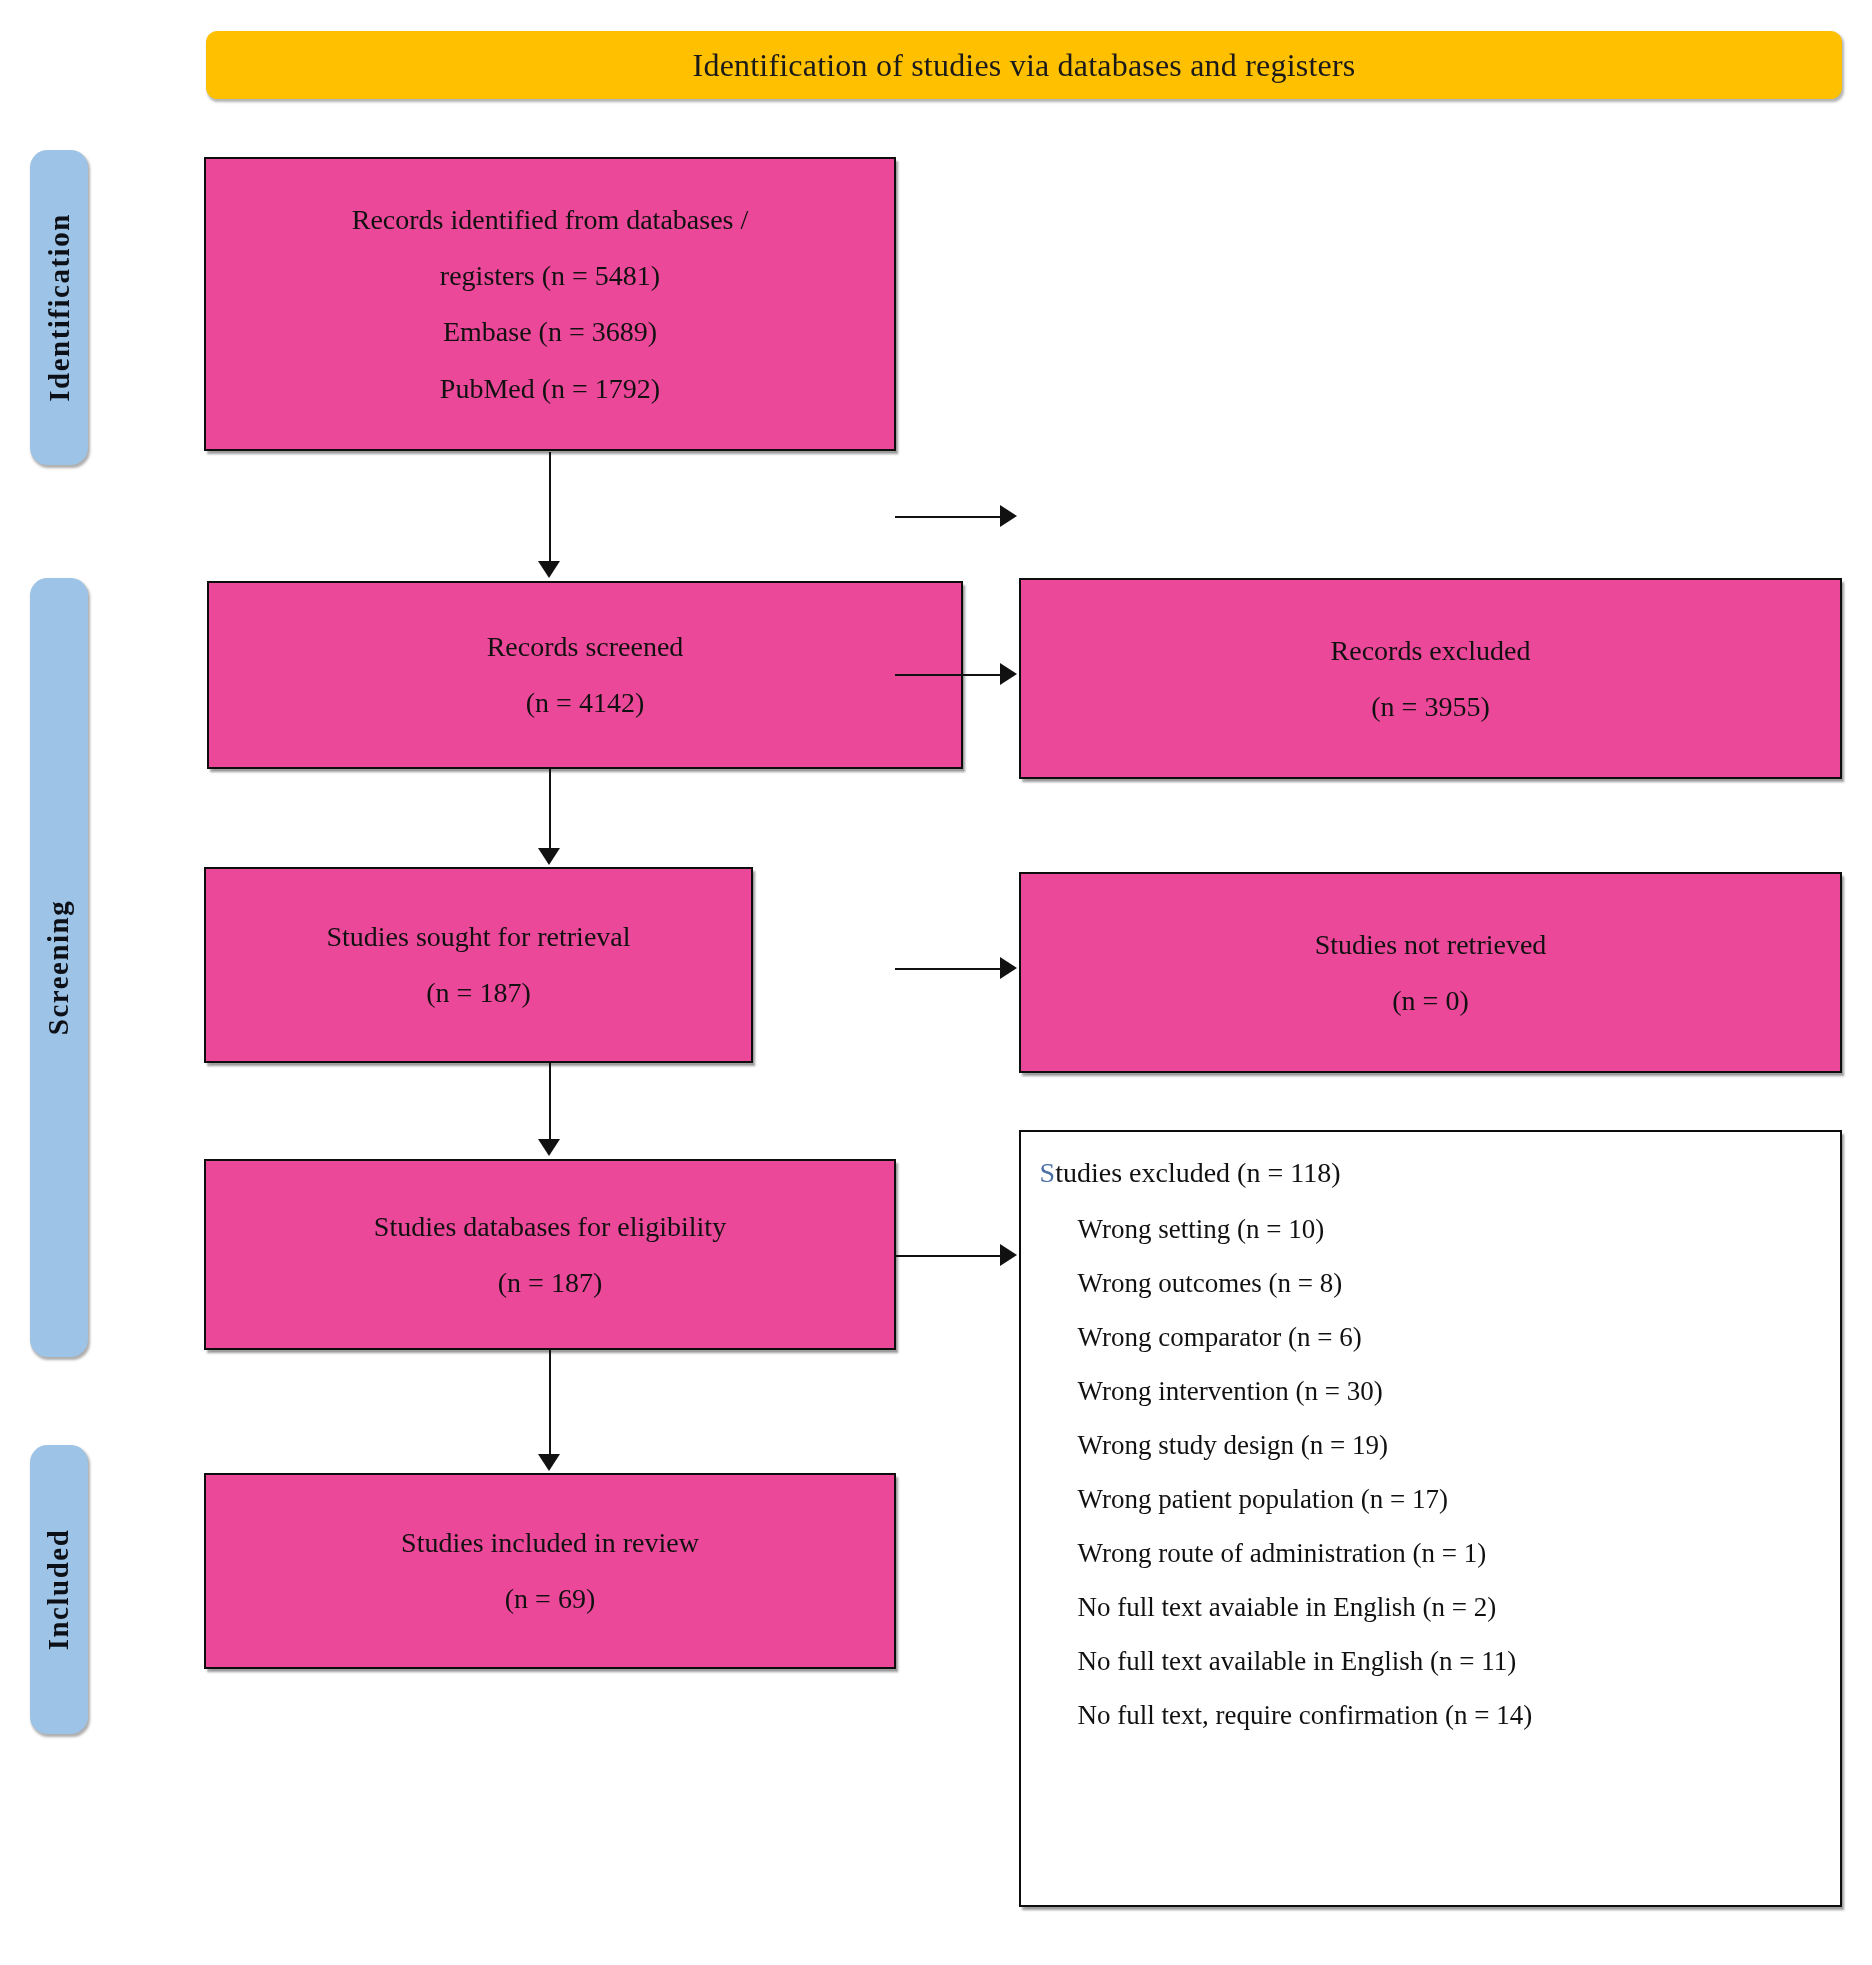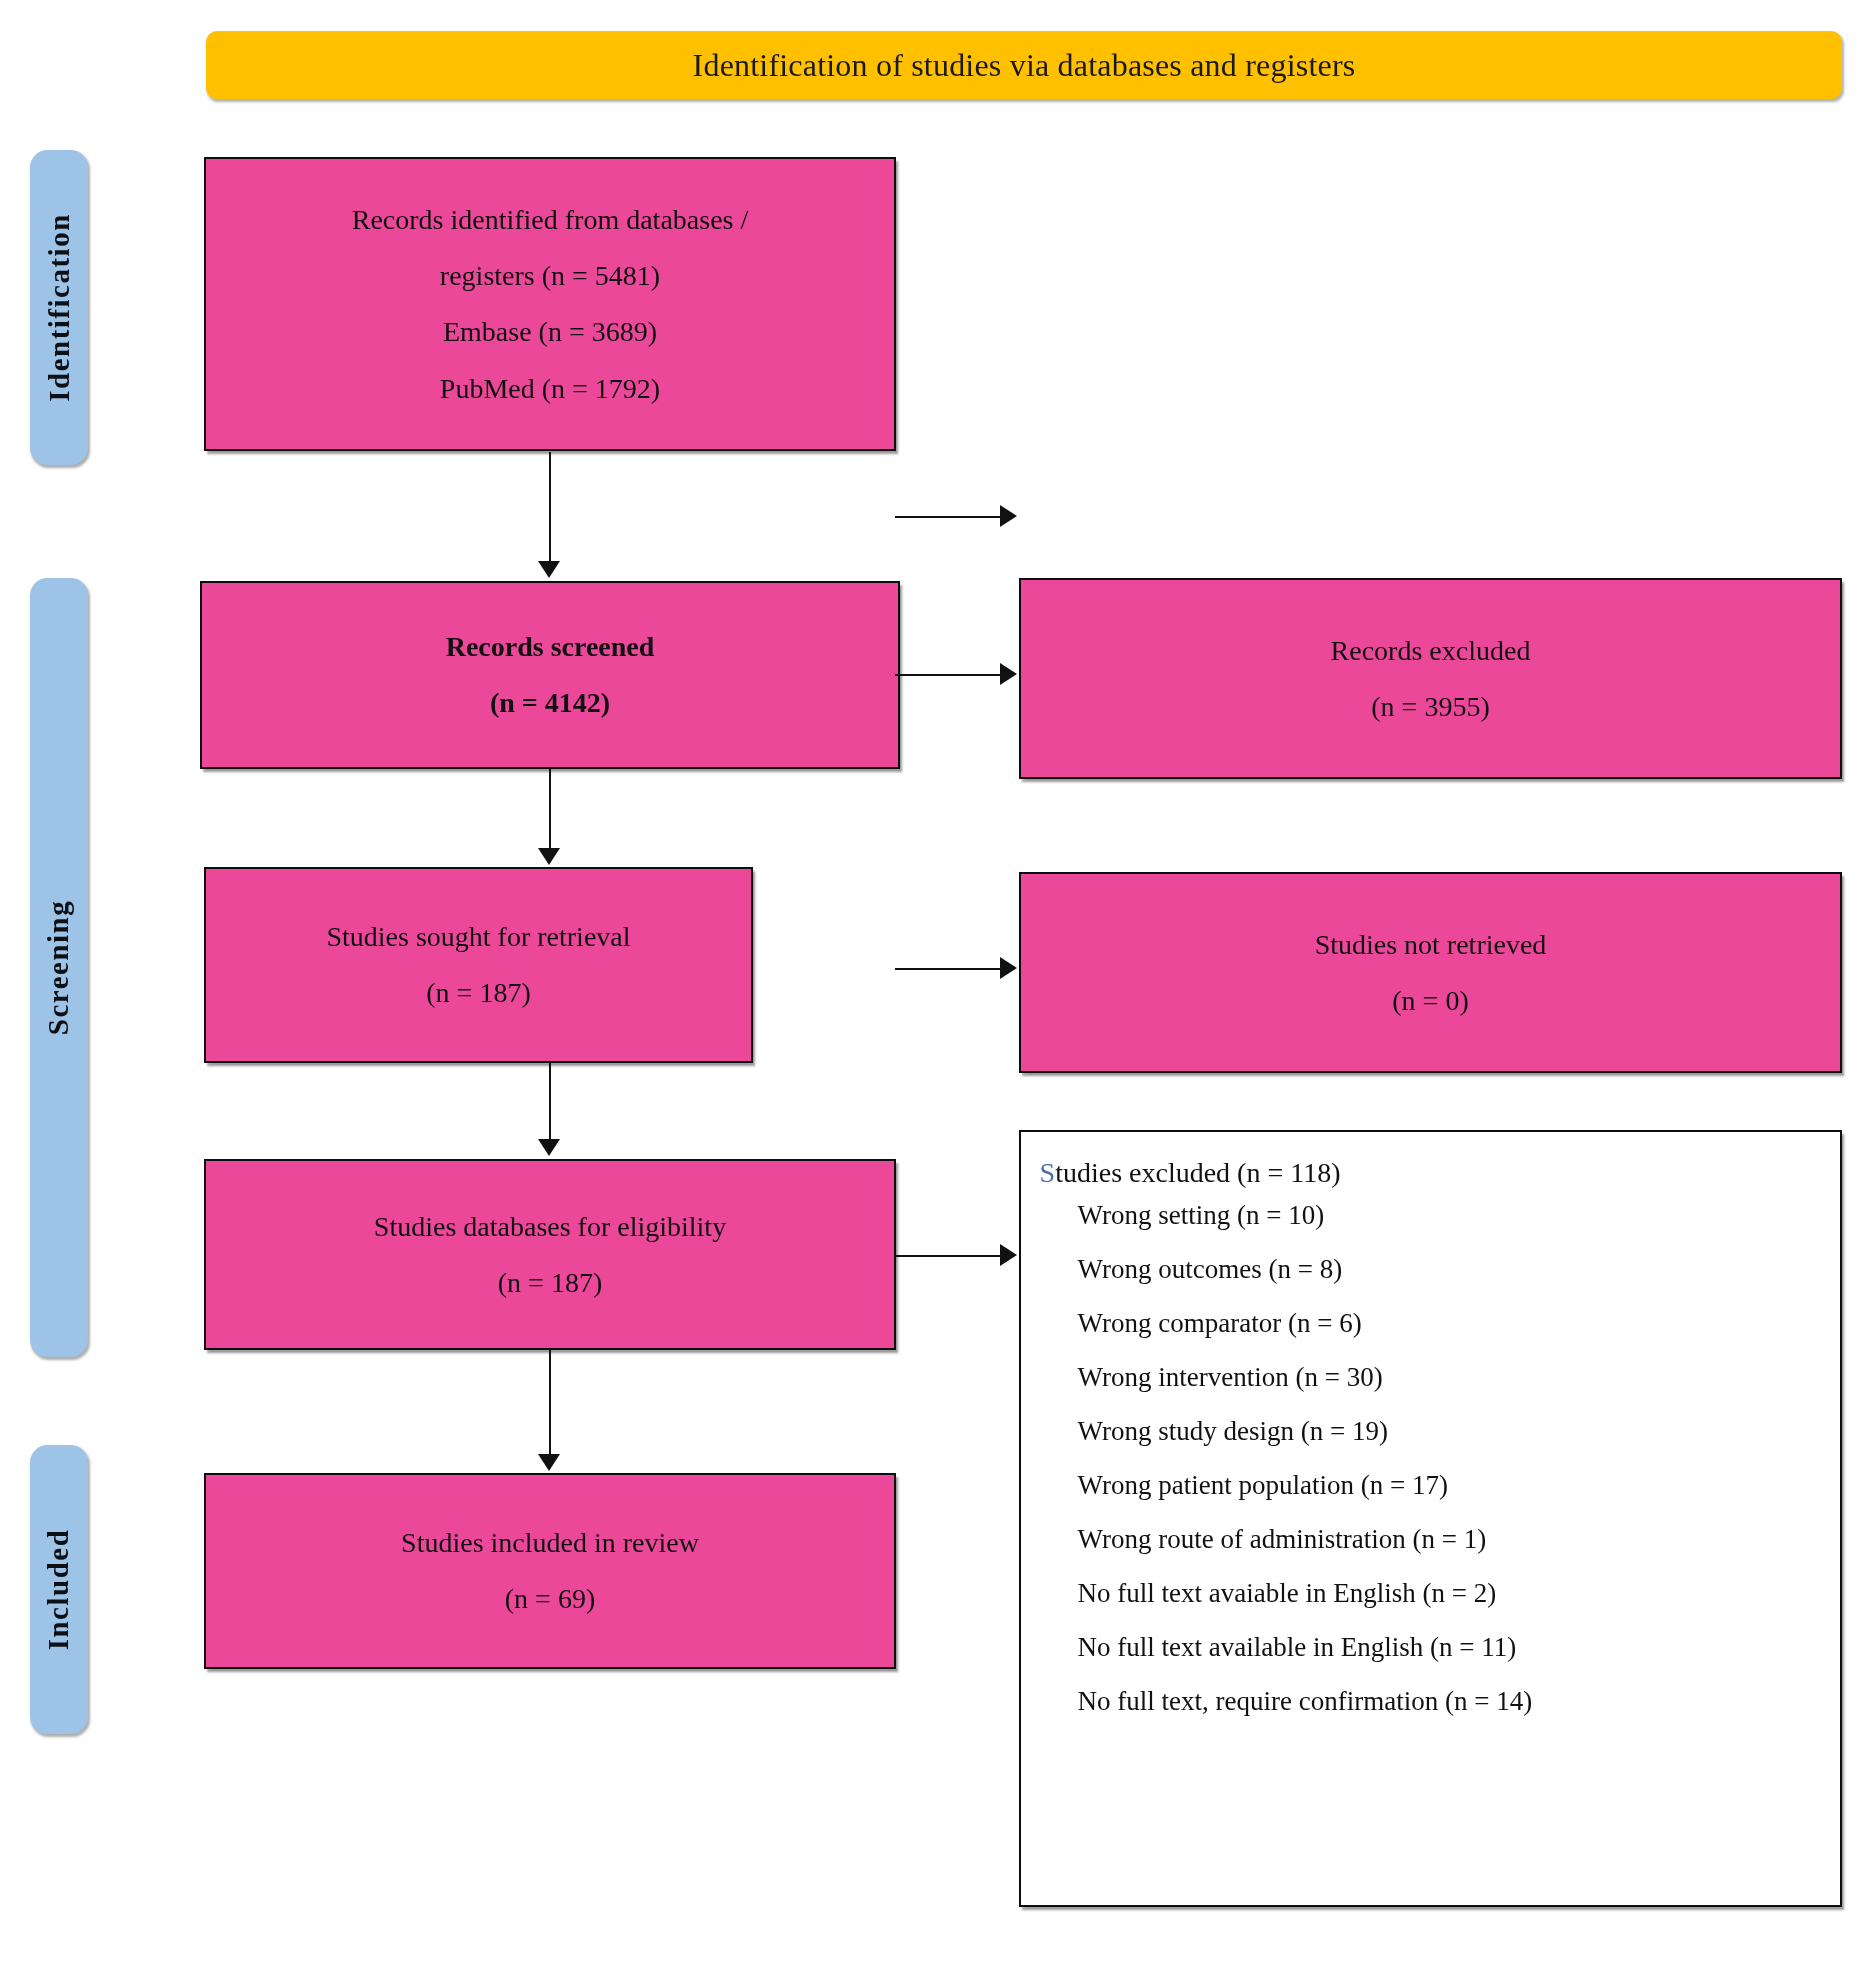--- a/index.html
+++ b/index.html
@@ -80,21 +80,21 @@
     font-size: 28px;
     color: #111111;
     line-height: 1.2;
     text-align: center;
     white-space: nowrap;
     margin: 11.4px 0;
   }
 
   
   #box-identified       { left: 204px; top: 157px;  width: 692px; height: 294px; }
-  #box-screened         { left: 200px; top: 581px; width: 700px; height: 188px; font-weight: bold; }
+  #box-screened         { left: 207px; top: 581px; width: 756px; height: 188px; }
   #box-sought           { left: 204px; top: 867px; width: 549px; height: 196px; }
   #box-assessed         { left: 204px; top: 1159px; width: 692px; height: 191px; }
   #box-included-review  { left: 204px; top: 1473px; width: 692px; height: 196px; }
 
   
   #box-removed          { left: 1019px; top: 188px;  width: 823px; height: 219px; }
   #box-rec-excluded     { left: 1019px; top: 578px; width: 823px; height: 201px; }
   #box-not-retrieved    { left: 1019px; top: 872px; width: 823px; height: 201px; }
 
   
@@ -107,21 +107,21 @@
     background: #ffffff;
     border: 2.6px solid #0d0d0d;
     box-shadow: 3.1px 3.6px 2.1px rgba(0,0,0,0.38);
     box-sizing: border-box;
     padding: 25px 0 0 18.6px;
   }
   #box-studies-excluded .excl-head {
     font-size: 28px;
     color: #111111;
     white-space: nowrap;
-    margin-bottom: 11px;
+    margin-bottom: 25px;
   }
   #box-studies-excluded .excl-head .blue-s { color: #4A6FA5; }
   .excl-item {
     font-size: 27px;
     color: #111111;
     white-space: nowrap;
     margin-left: 38px;
     margin-bottom: 23px;
   }
 

